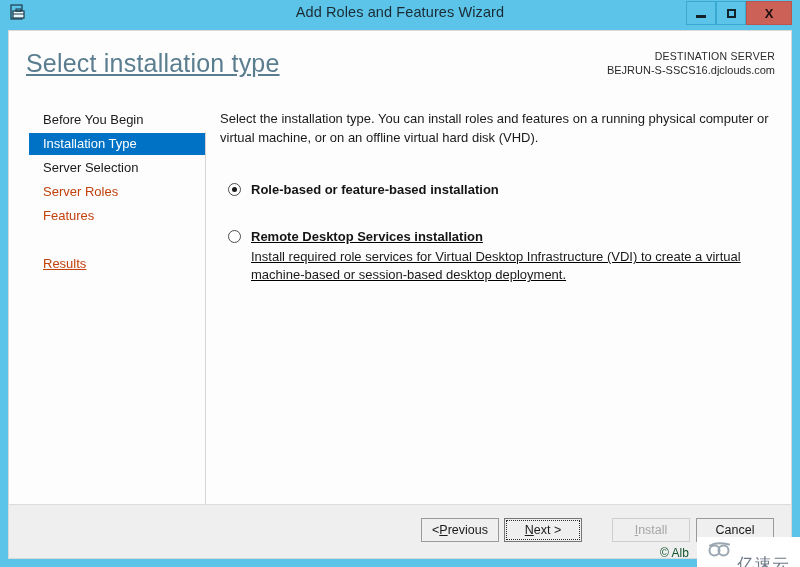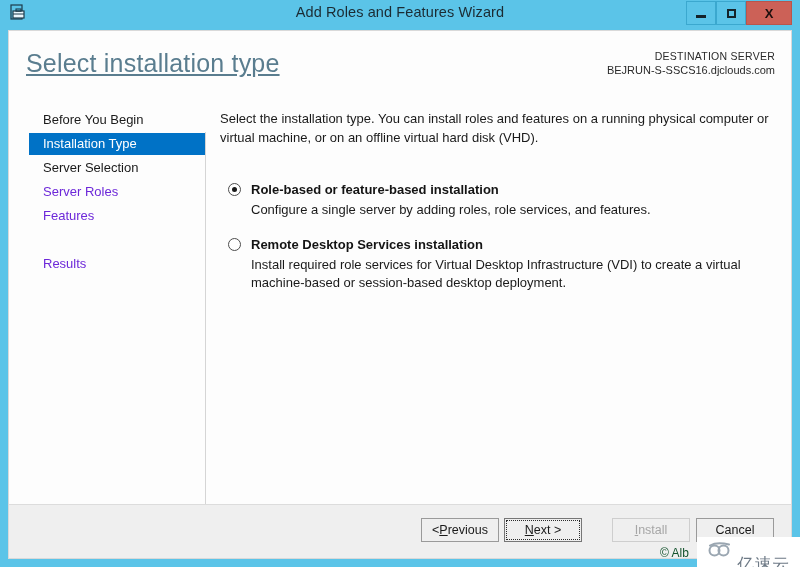--- a/index.html
+++ b/index.html
@@ -152,21 +152,21 @@
     font-size: 13px;
     color: #1a1a1a;
     font-family: "Liberation Sans", sans-serif;
     white-space: nowrap;
   }
   .nav-item.selected {
     background: #0072c6;
     color: #ffffff;
   }
   .nav-item.disabled {
-    color: #6d28d9;
+    color: #c2410c;
   }
   #sidebar-sep {
     position: absolute;
     left: 196px;
     top: 101px;
     width: 1px;
     height: 411px;
     background: #d5d5d5;
   }
 
@@ -345,36 +345,35 @@
       </div>
       <div class="nav-item" style="top:48px;">
         <span>Server Selection</span>
       </div>
       <div class="nav-item disabled" style="top:72px;">
         <span>Server Roles</span>
       </div>
       <div class="nav-item disabled" style="top:96px;">
         <span>Features</span>
       </div>
-      <div class="nav-item disabled" style="top:144px;">
+      <div class="nav-item disabled" style="top:144px;text-decoration:underline;">
         <span>Results</span>
       </div>
     </div>
     <div id="sidebar-sep"></div>
 
     <div id="content">
       <div id="intro">Select the installation type. You can install roles and features on a running physical computer or virtual machine, or on an offline virtual hard disk (VHD).</div>
 
       <div class="option-group">
         <span class="radio checked"></span>
         <div class="option-title">Role-based or feature-based installation</div>
-        <div class="option-desc">Configure a single server by adding roles, role services, and features.</div>
-      </div>
-
-      <div class="option-group" style="margin-top:17px;">
+      </div>
+
+      <div class="option-group" style="margin-top:30px;text-decoration:underline;">
         <span class="radio"></span>
         <div class="option-title">Remote Desktop Services installation</div>
         <div class="option-desc">Install required role services for Virtual Desktop Infrastructure (VDI) to create a virtual machine-based or session-based desktop deployment.</div>
       </div>
     </div>
 
     <div id="footer">
       <div class="btn" id="btn-previous">
         <span>&lt; </span>
           <span class="acc">P</span>

